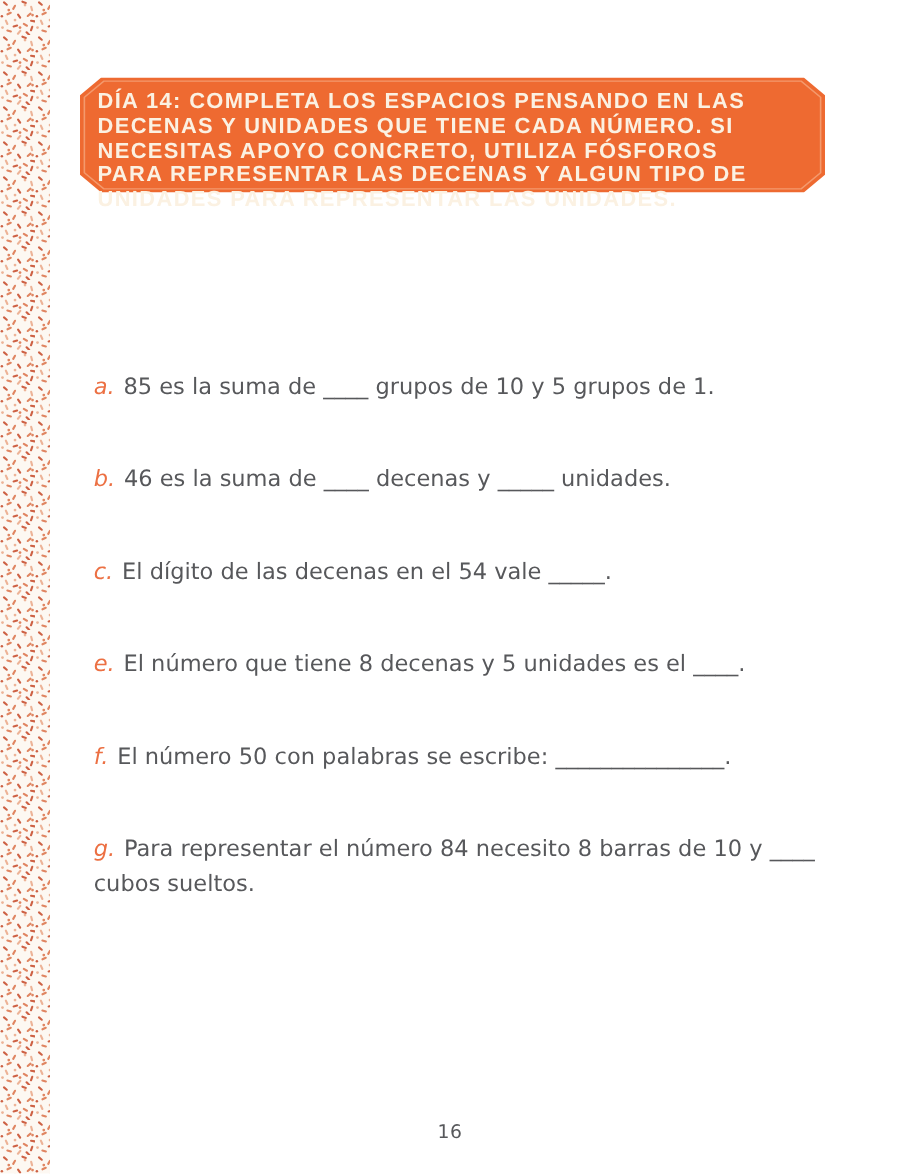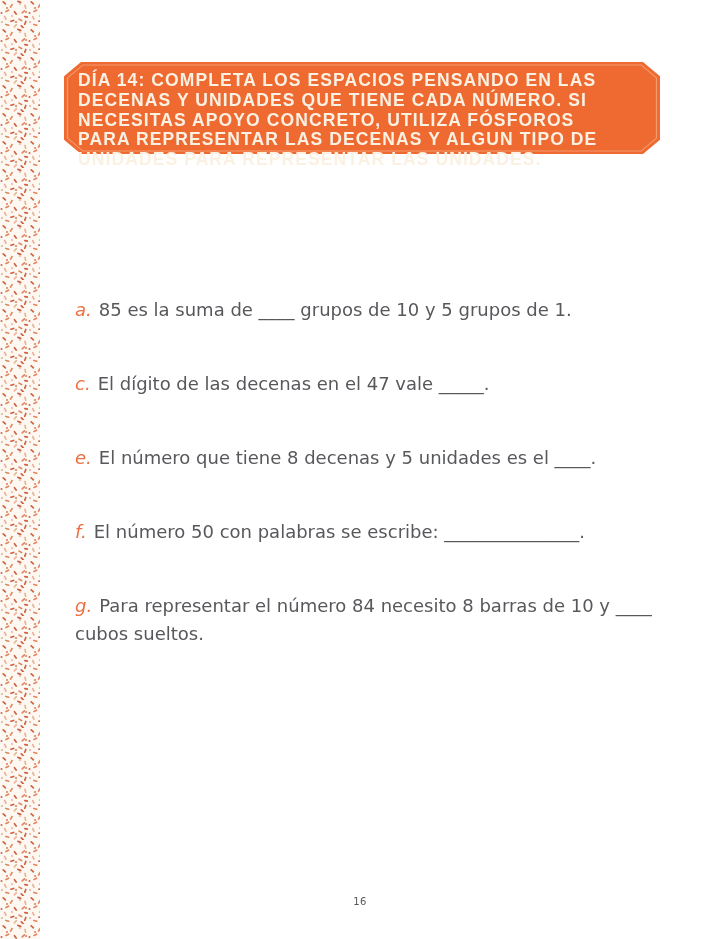--- a/index.html
+++ b/index.html
@@ -79,21 +79,21 @@
     font-style: italic;
     margin-right: 7px;
   }
   .q-text { color: var(--body-text); }
 
   .page-number {
     position: absolute;
     left: 0; top: 896px;
     width: 720px;
     text-align: center;
-    font-size: 10px;
+    font-size: 15px;
     color: var(--body-text);
     letter-spacing: 0.5px;
   }
 </style>
 </head>
 <body>
 
 <div class="page">
 
   <svg class="speckle-strip" width="40" height="939" xmlns="http://www.w3.org/2000/svg">
@@ -139,21 +139,24 @@
       <div class="banner-line">PARA REPRESENTAR LAS DECENAS Y ALGUN TIPO DE</div>
       <div class="banner-line">UNIDADES PARA REPRESENTAR LAS UNIDADES.</div>
     </div>
   </div>
 
   <div class="questions">
     <div class="question">
       <span class="q-label">a.</span><span class="q-text">85 es la suma de ____ grupos de 10 y 5 grupos de 1.</span>
     </div>
     <div class="question">
-      <span class="q-label">c.</span><span class="q-text">El dígito de las decenas en el 47 vale _____.</span>
+      <span class="q-label">b.</span><span class="q-text">46 es la suma de ____ decenas y _____ unidades.</span>
+    </div>
+    <div class="question">
+      <span class="q-label">c.</span><span class="q-text">El dígito de las decenas en el 54 vale _____.</span>
     </div>
     <div class="question">
       <span class="q-label">e.</span><span class="q-text">El número que tiene 8 decenas y 5 unidades es el ____.</span>
     </div>
     <div class="question">
       <span class="q-label">f.</span><span class="q-text">El número 50 con palabras se escribe: _______________.</span>
     </div>
     <div class="question">
       <span class="q-label">g.</span><span class="q-text">Para representar el número 84 necesito 8 barras de 10 y ____ cubos sueltos.</span>
     </div>

